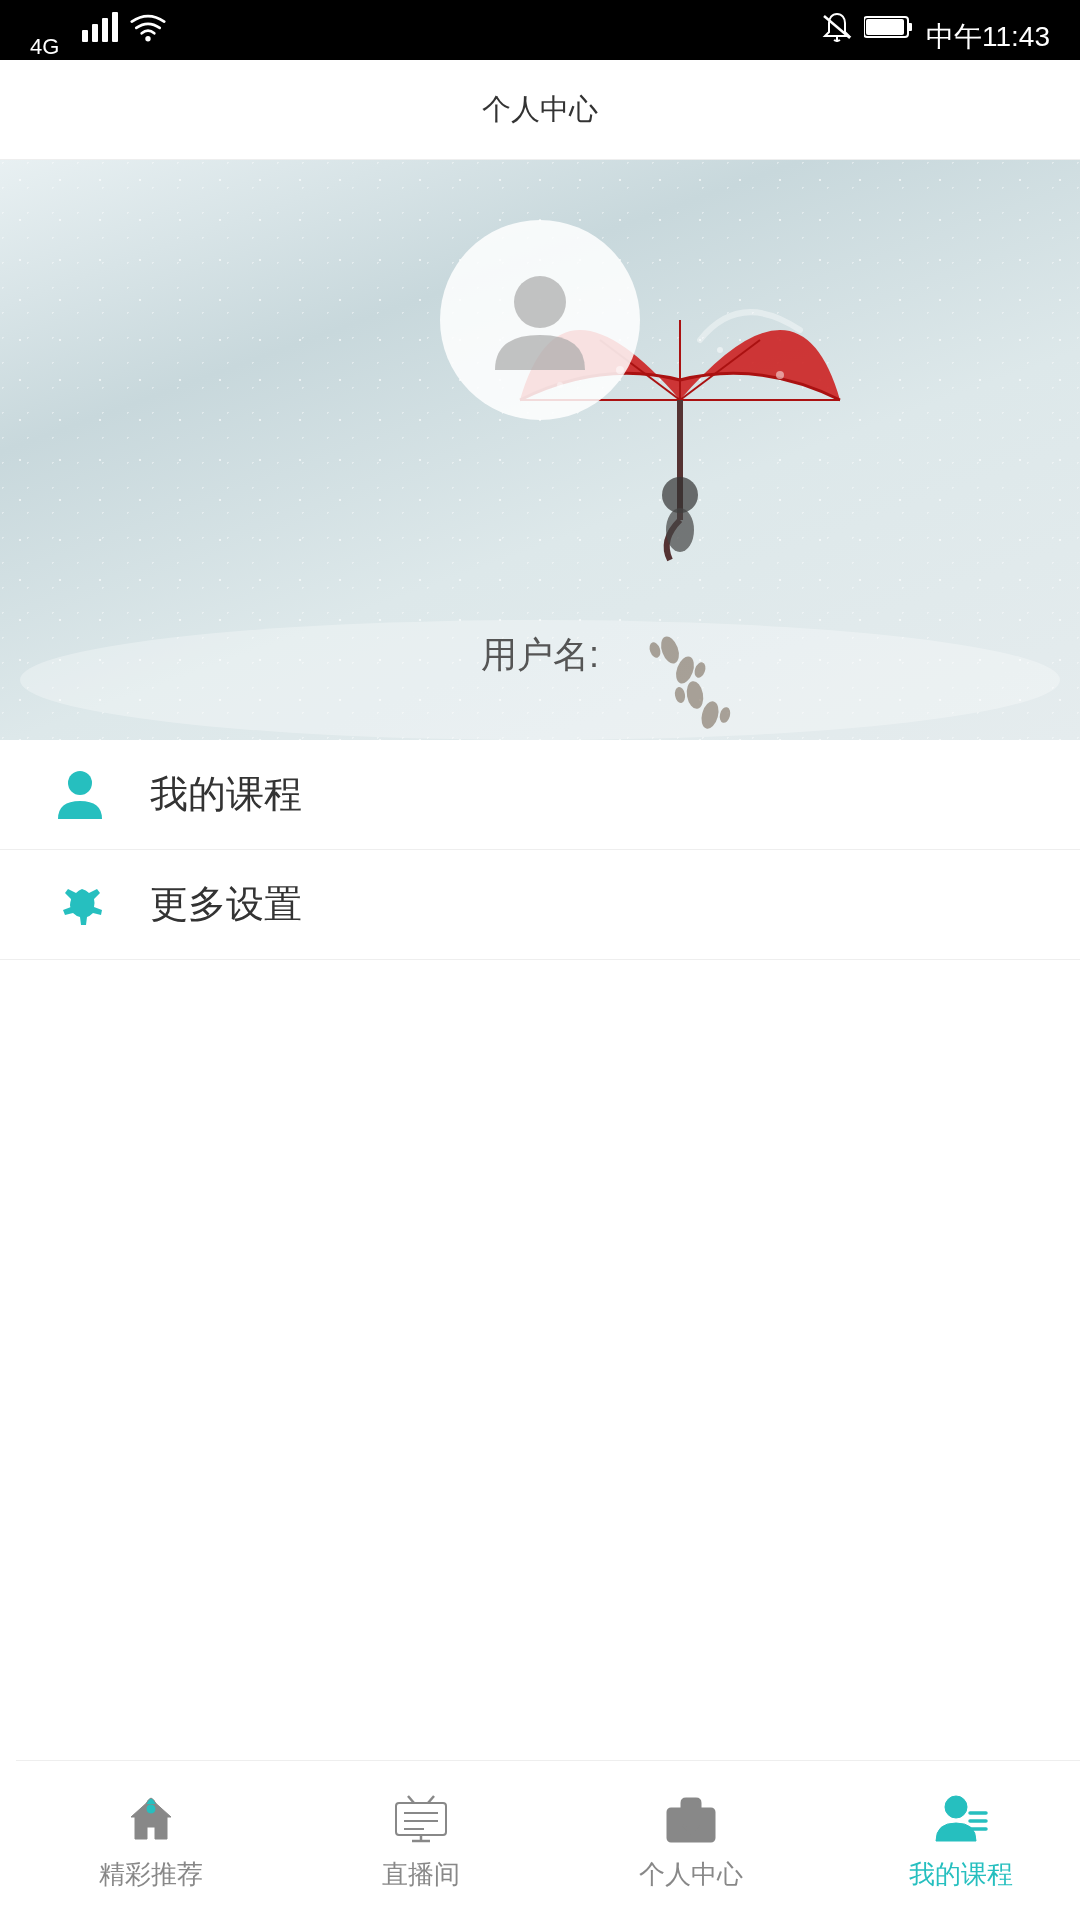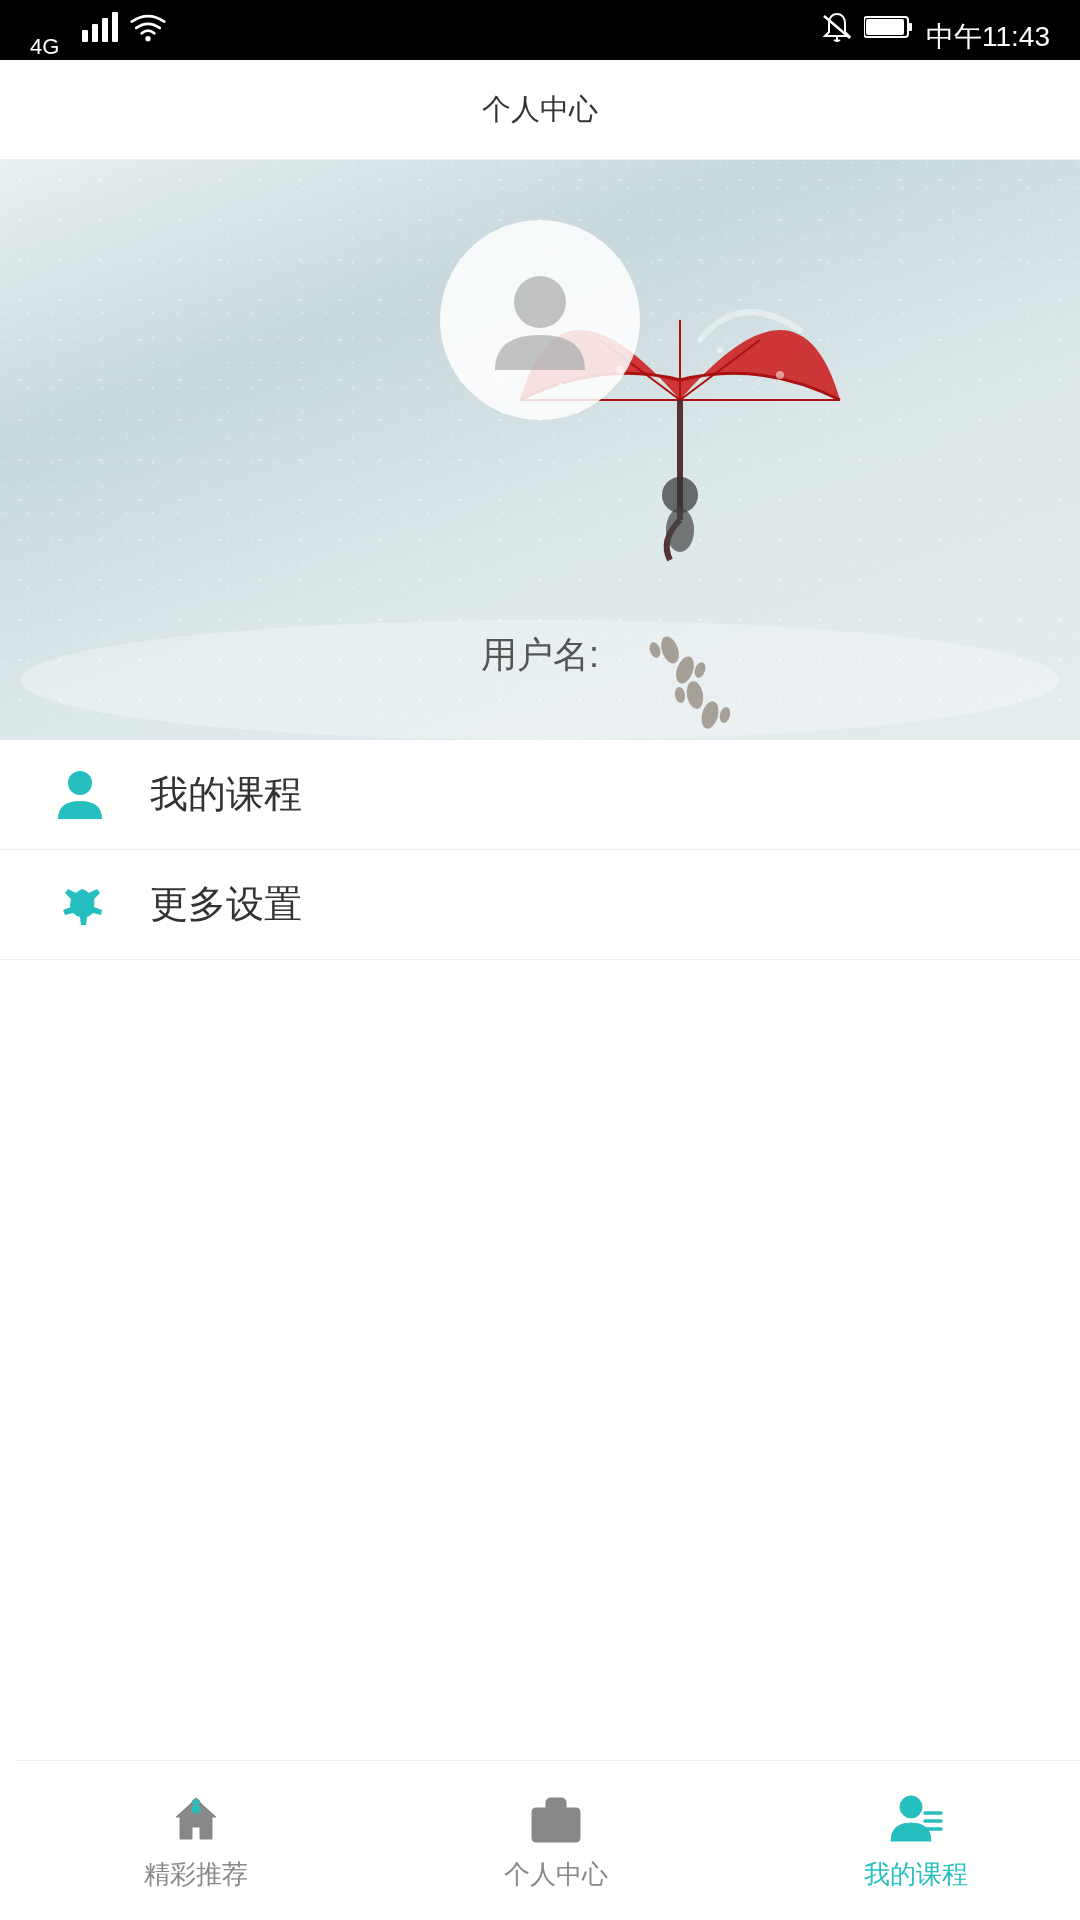--- a/index.html
+++ b/index.html
@@ -358,20 +358,38 @@
     <div class="nav-icon">
       <svg width="52" height="52" viewBox="0 0 52 52" fill="#888888">
         <path d="M26,6 L6,24 L10,24 L10,46 L22,46 L22,34 L30,34 L30,46 L42,46 L42,24 L46,24 Z"></path>
         <circle cx="26" cy="16" r="5" fill="#26bfbf"></circle>
         <path d="M21,11 Q23,6 26,5 Q29,6 31,11" fill="#26bfbf"></path>
       </svg>
     </div>
     <span class="nav-label">精彩推荐</span>
   </div>
 
+  <div class="nav-item">
+    <div class="nav-icon">
+      <svg width="54" height="48" viewBox="0 0 54 48" fill="#888888">
+        <rect x="2" y="8" width="50" height="32" rx="3" stroke="#888888" stroke-width="2" fill="none"></rect>
+
+        <line x1="20" y1="8" x2="14" y2="1" stroke="#888888" stroke-width="2.5"></line>
+        <line x1="34" y1="8" x2="40" y2="1" stroke="#888888" stroke-width="2.5"></line>
+
+        <line x1="10" y1="18" x2="44" y2="18" stroke="#888888" stroke-width="2"></line>
+        <line x1="10" y1="26" x2="44" y2="26" stroke="#888888" stroke-width="2"></line>
+        <line x1="10" y1="34" x2="30" y2="34" stroke="#888888" stroke-width="2"></line>
+
+        <line x1="27" y1="40" x2="27" y2="46" stroke="#888888" stroke-width="2.5"></line>
+        <line x1="18" y1="46" x2="36" y2="46" stroke="#888888" stroke-width="2.5"></line>
+      </svg>
+    </div>
+    <span class="nav-label">直播间</span>
+  </div>
 
   <div class="nav-item">
     <div class="nav-icon">
       <svg width="50" height="52" viewBox="0 0 50 52" fill="none" stroke="#888888" stroke-width="3">
 
         <rect x="2" y="16" width="46" height="32" rx="3"></rect>
         <path d="M16,16 L16,10 Q16,6 20,6 L30,6 Q34,6 34,10 L34,16"></path>
 
         <line x1="25" y1="22" x2="25" y2="38"></line>
         <path d="M17,32 L25,40 L33,32"></path>

